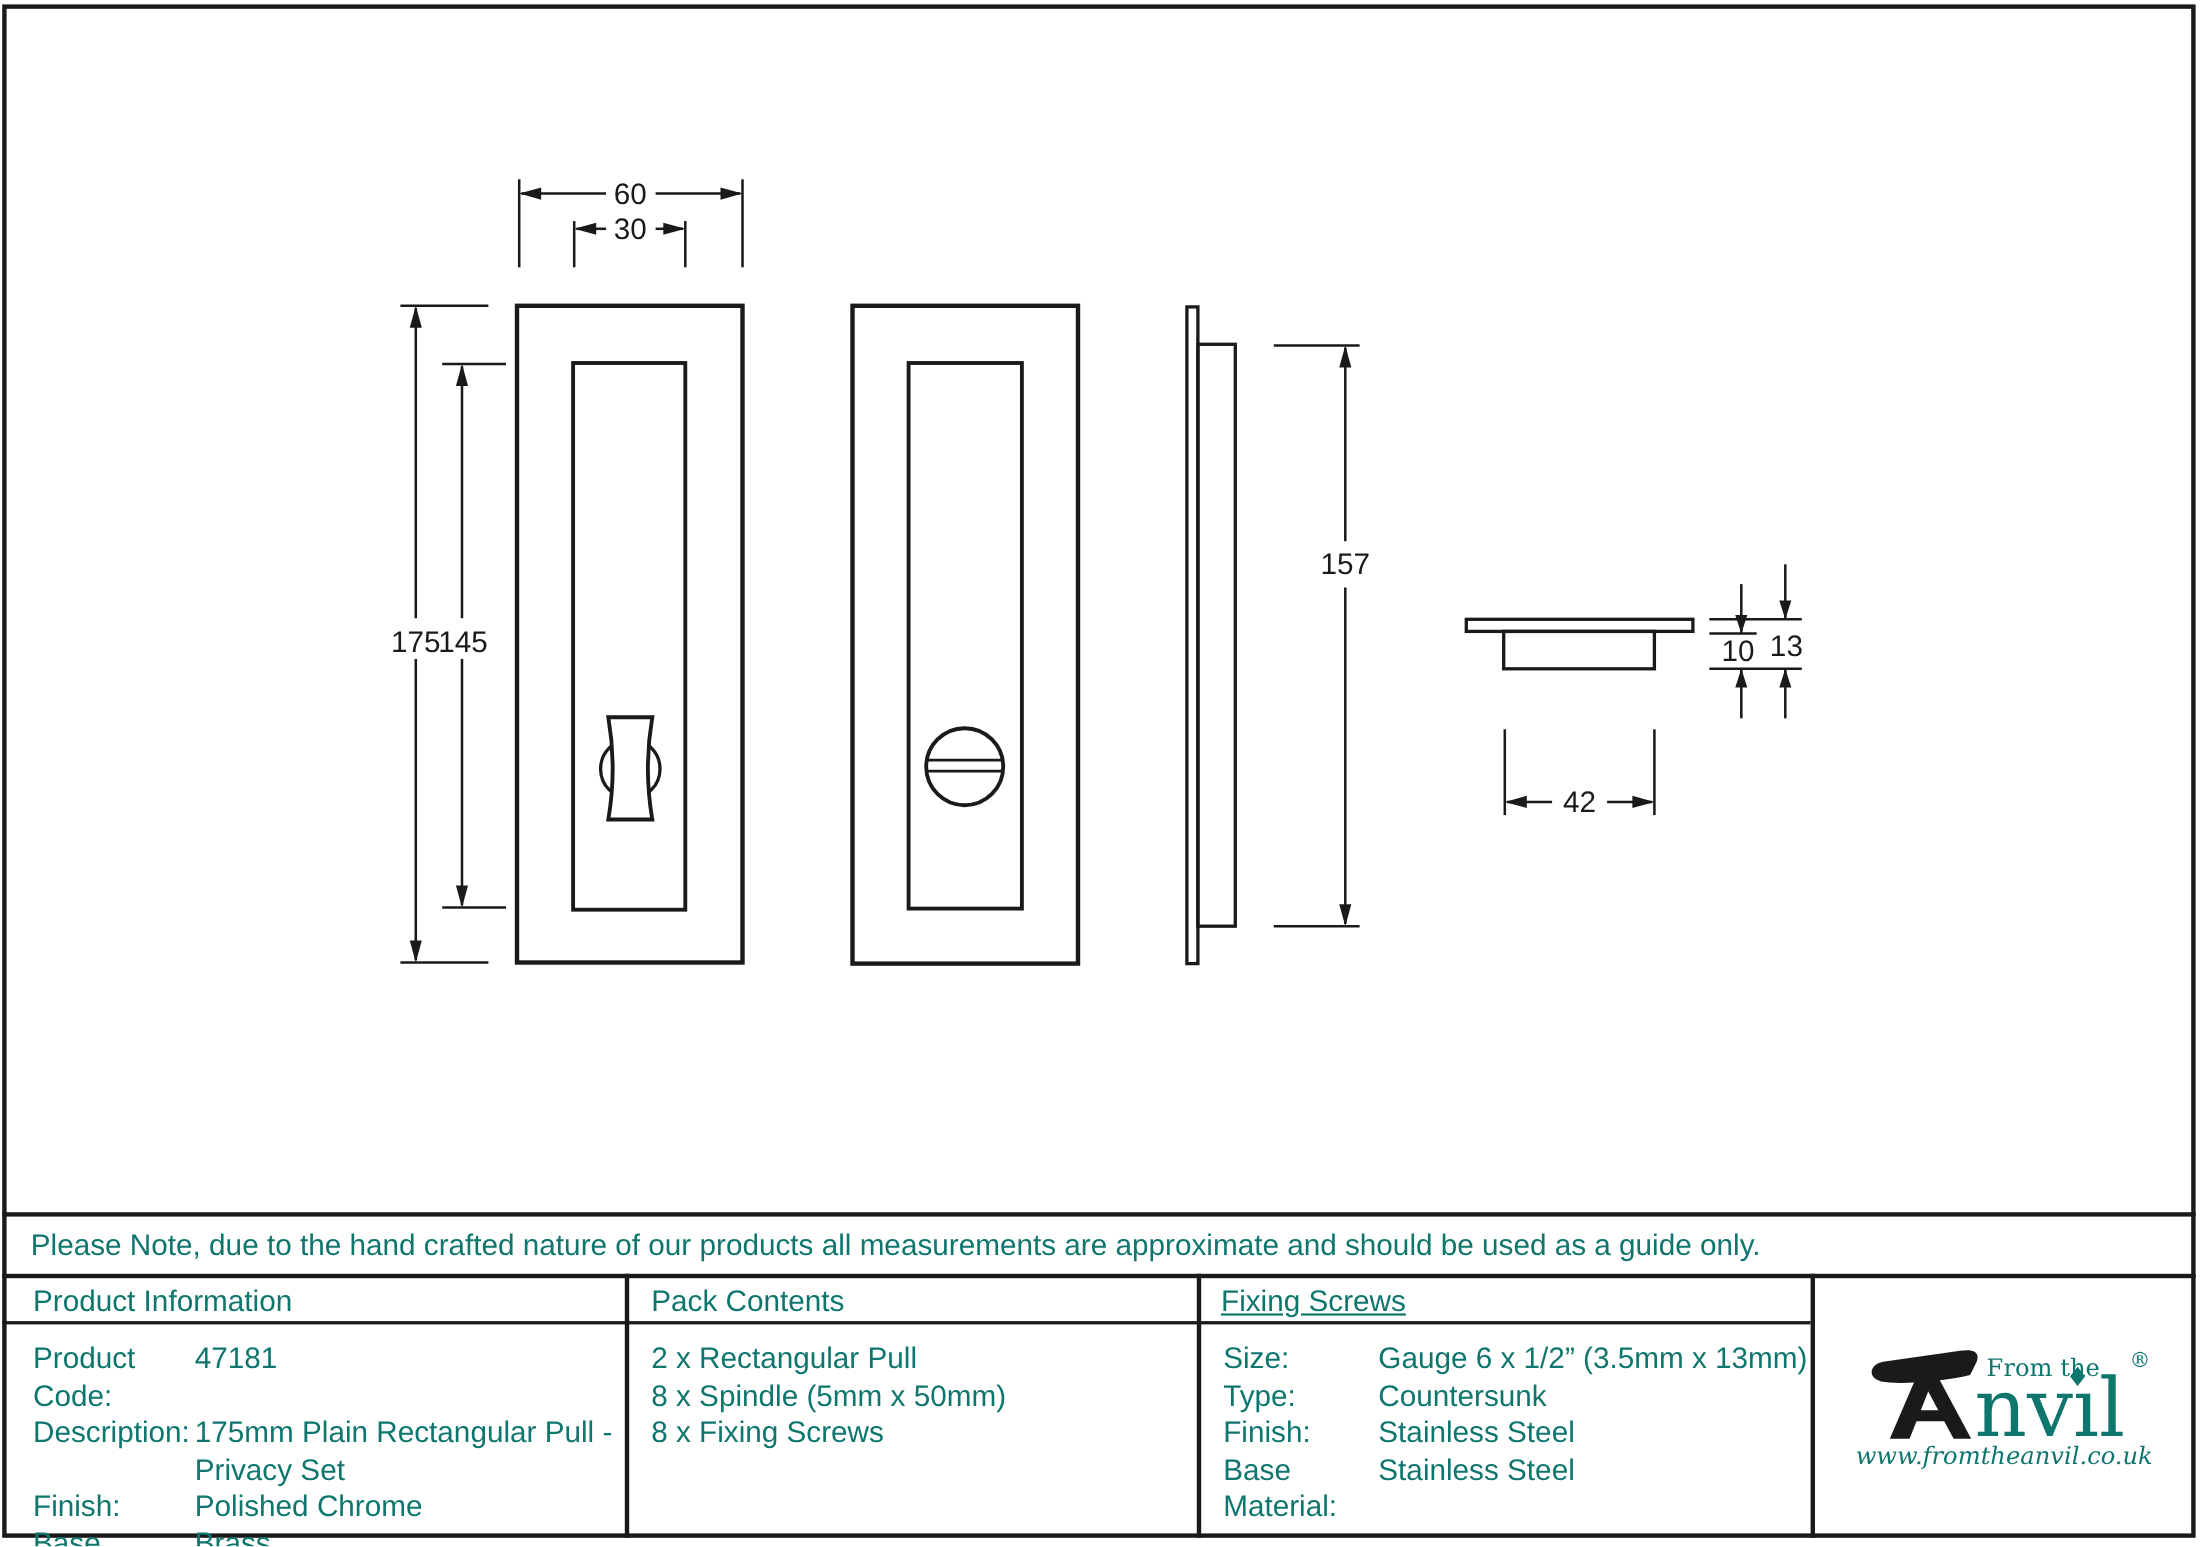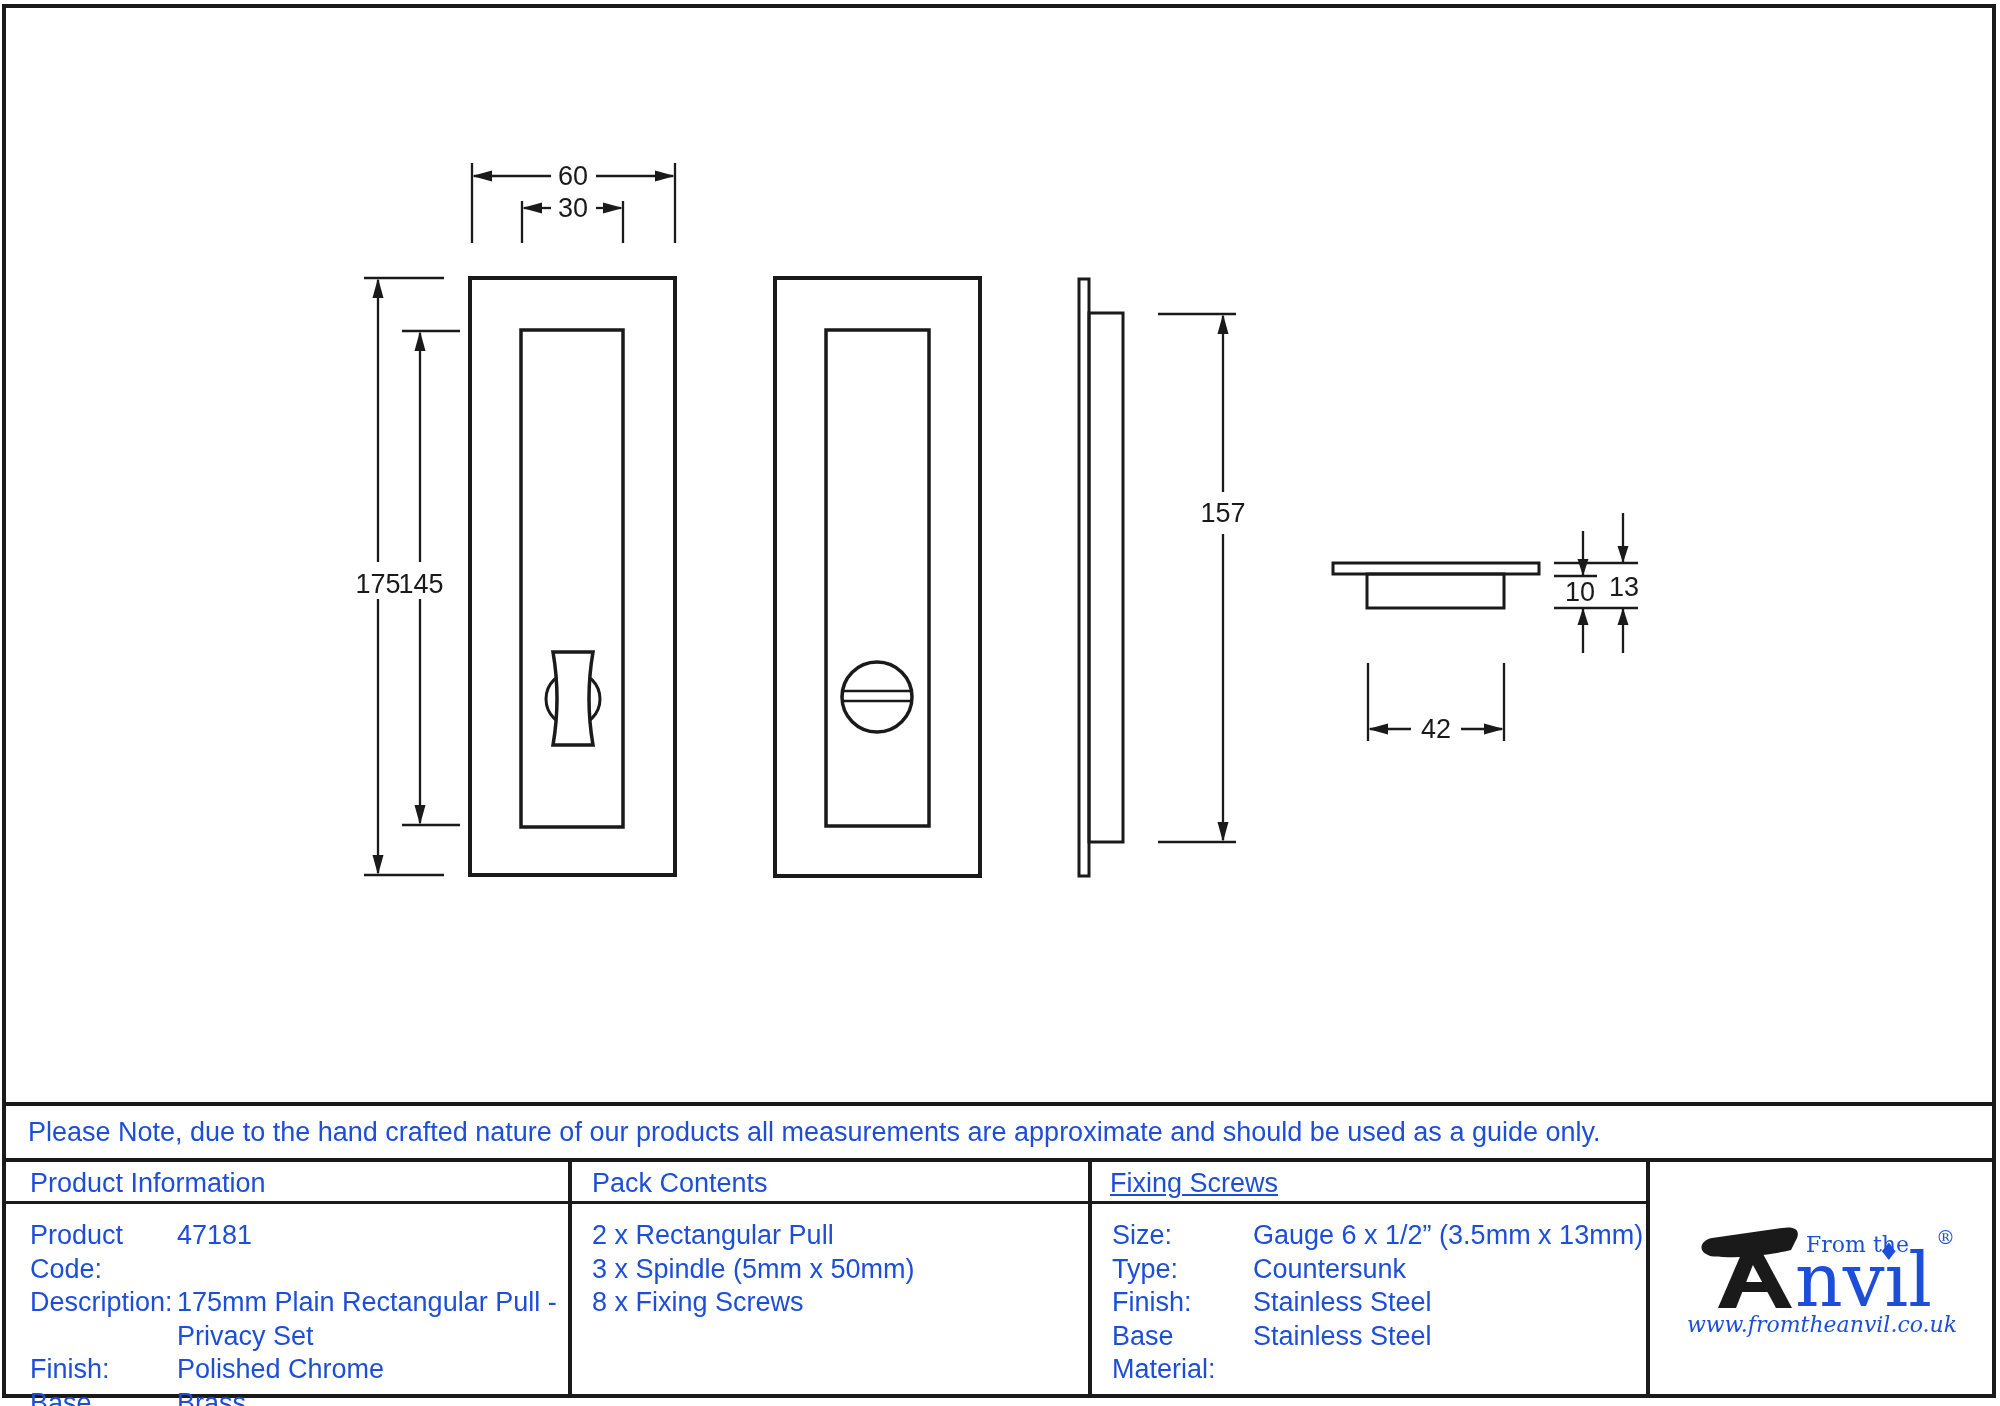--- a/index.html
+++ b/index.html
@@ -1,17 +1,17 @@
 <!DOCTYPE html>
 <html><head>
 <meta charset="utf-8">
 <style>
   html,body{margin:0;padding:0;background:#fff;}
   .page{position:relative;width:2000px;height:1406px;background:#fff;
-        font-family:"Liberation Sans",sans-serif;color:#1d4ed8;overflow:hidden;}
+        font-family:"Liberation Sans",sans-serif;color:#0f766e;overflow:hidden;}
   .abs{position:absolute;}
   .frame{left:2px;top:4px;width:1986px;height:1386px;border:4px solid #1a1a1a;}
   .hline{background:#1a1a1a;height:4px;}
   .vline{background:#1a1a1a;width:4px;}
   .note-text{left:28px;top:1117px;font-size:27px;}
   .hdr{font-size:27px;top:1168px;}
   .colbody{top:1219px;font-size:27px;line-height:33.5px;}
   .krow{display:flex;}
   .klabel{flex:0 0 auto;}
   .kval{flex:0 0 auto;}
@@ -167,21 +167,21 @@
     </div>
     <div class="krow">
       <span class="klabel">Base Material:</span>
       <span class="kval">Brass</span>
     </div>
   </div>
 
   <div class="abs hdr" style="left:592px;">Pack Contents</div>
   <div class="abs colbody" style="left:592px;">
     <div>2 x Rectangular Pull</div>
-    <div>3 x Spindle (5mm x 50mm)</div>
+    <div>8 x Spindle (5mm x 50mm)</div>
     <div>8 x Fixing Screws</div>
   </div>
 
   <div class="abs hdr" style="left:1110px;text-decoration:underline;">Fixing Screws</div>
   <div class="abs colbody c3" style="left:1112px;">
     <div class="krow">
       <span class="klabel">Size:</span>
       <span class="kval">Gauge 6 x 1/2” (3.5mm x 13mm)</span>
     </div>
     <div class="krow">

